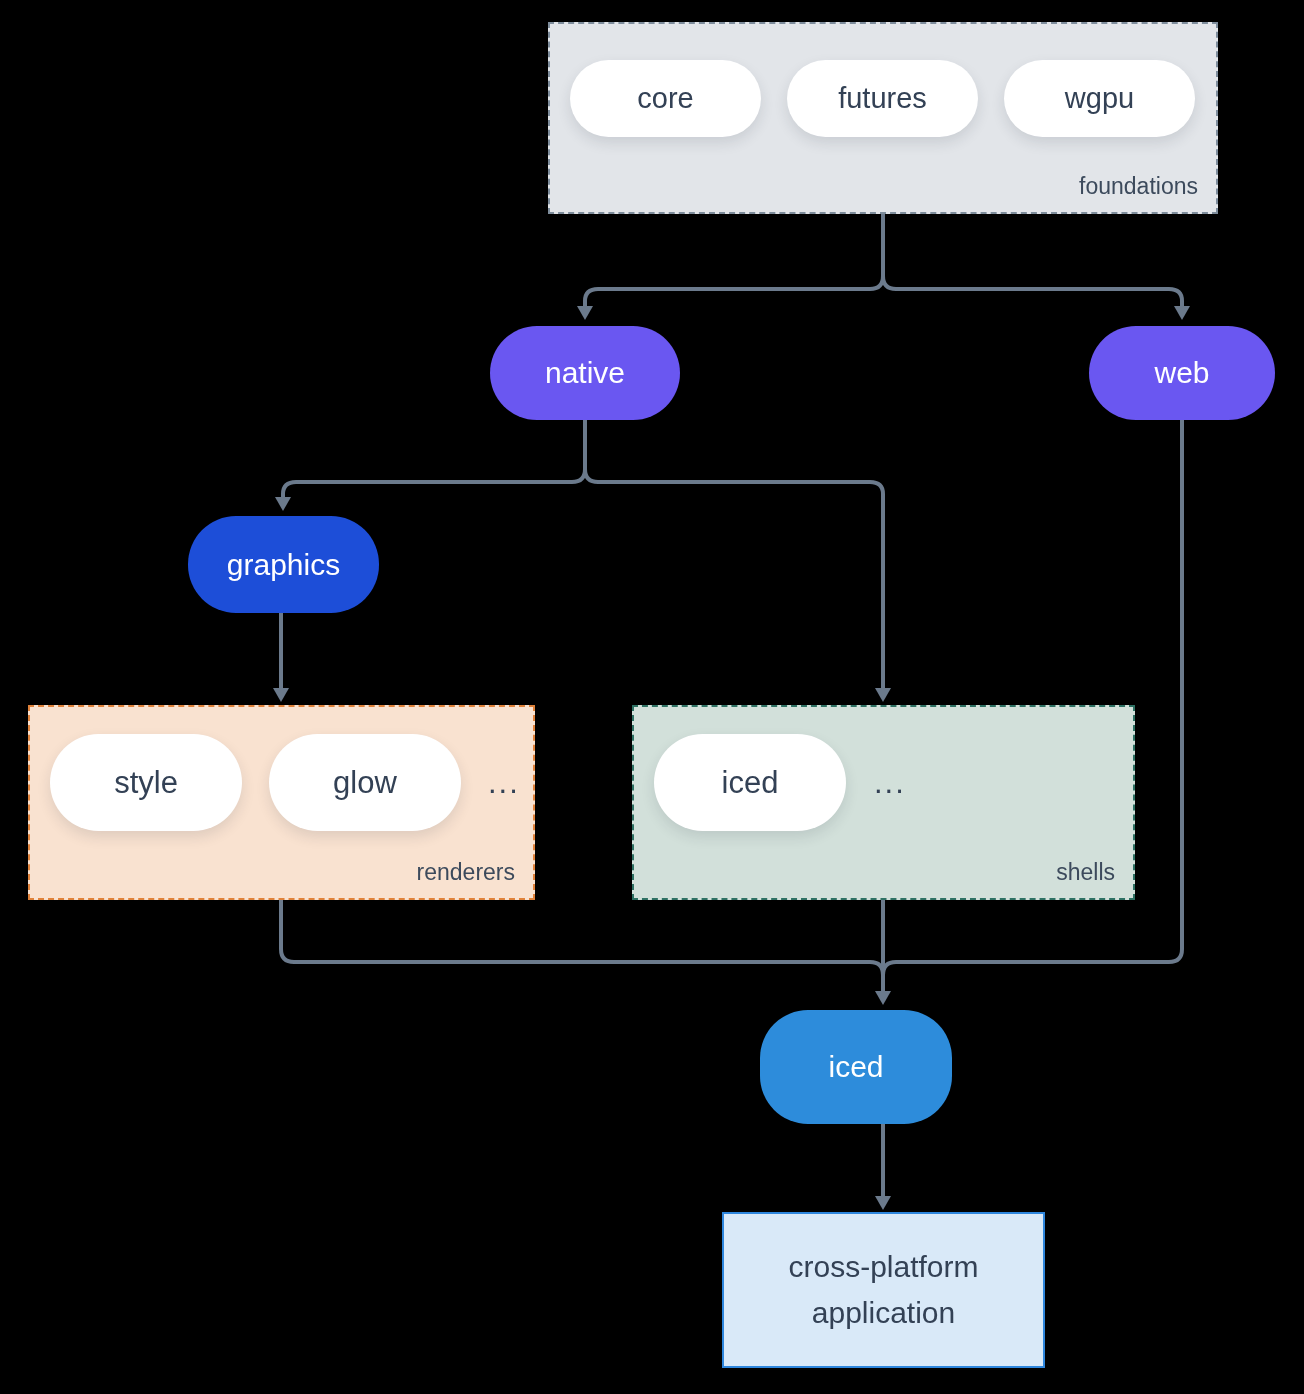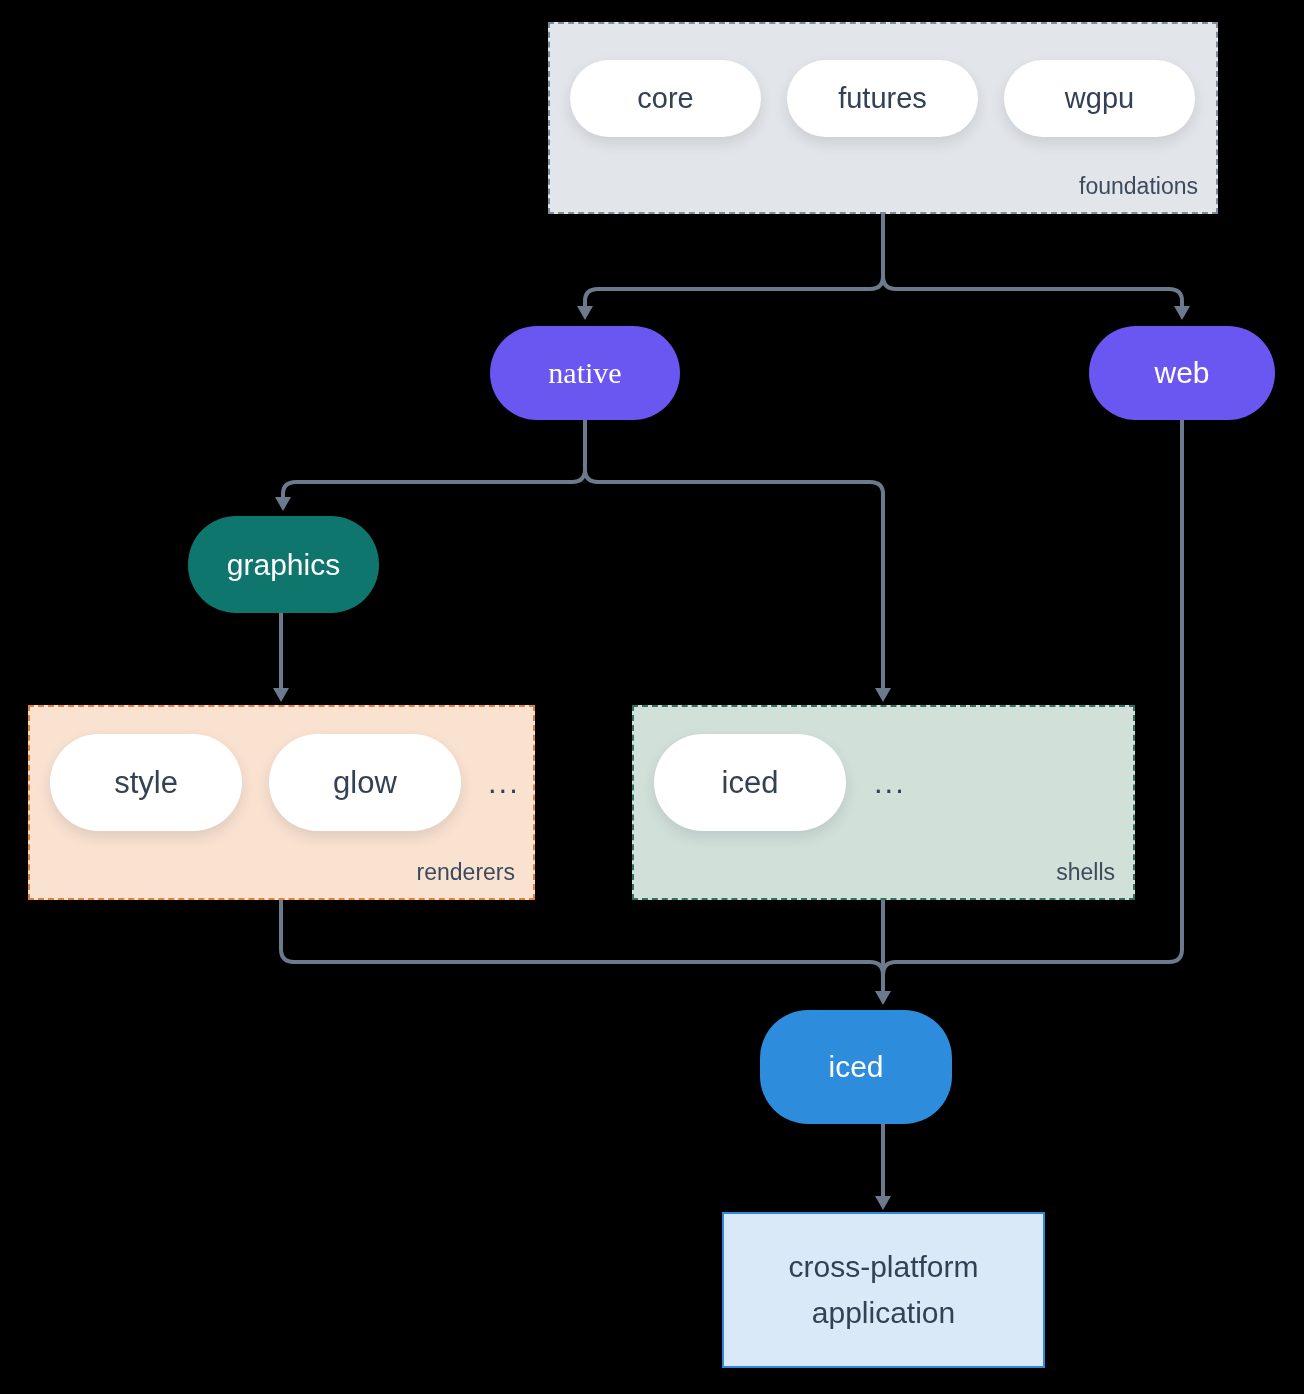--- a/index.html
+++ b/index.html
@@ -23,24 +23,24 @@
     color:#ffffff;font-size:30px;
   }
   
   .box-foundations{
     left:548px;top:22px;width:670px;height:192px;
     background:#e2e5e9;border:2px dashed #7e8d9c;
   }
   .box-foundations .pills{padding:36px 0 0 20px;gap:26px;}
   .box-foundations .pill-white{width:191px;height:77px;font-size:29px;}
   
-  .node-native{left:490px;top:326px;width:190px;height:94px;background:#6a57f1;font-family:Liberation Serif, serif;}
+  .node-native{left:490px;top:326px;width:190px;height:94px;background:#6a57f1;}
   .node-web{left:1089px;top:326px;width:186px;height:94px;background:#6a57f1;}
   
-  .node-graphics{left:188px;top:516px;width:191px;height:97px;background:#0f766e;}
+  .node-graphics{left:188px;top:516px;width:191px;height:97px;background:#1d4ed8;}
   
   .box-renderers{
     left:28px;top:705px;width:507px;height:195px;
     background:#f9e2d0;border:2px dashed #e0823a;
   }
   .box-renderers .pills{padding:27px 0 0 20px;gap:27px;}
   .box-renderers .pill-white{width:192px;height:97px;font-size:31px;}
   
   .box-shells{
     left:632px;top:705px;width:503px;height:195px;

